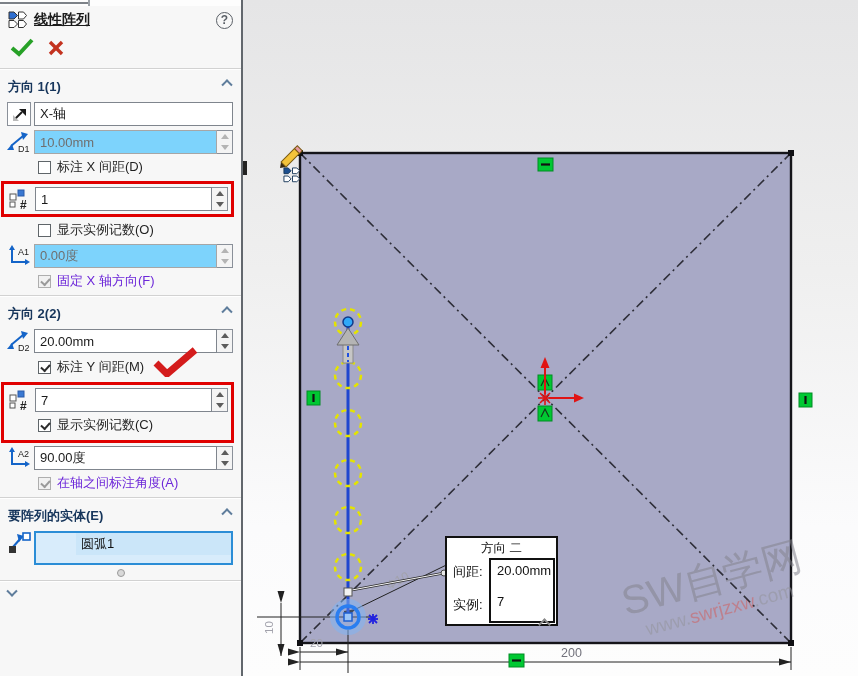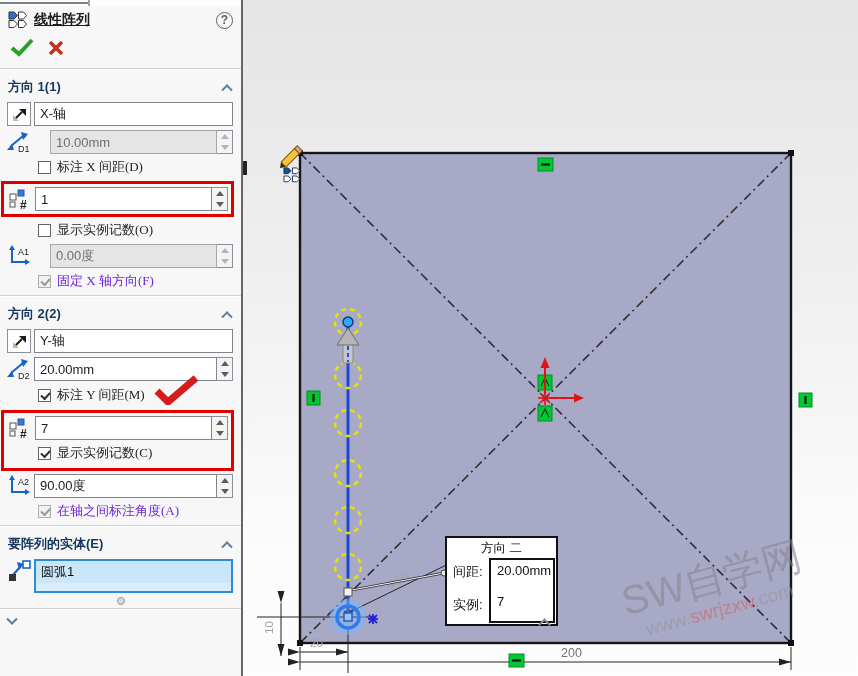--- a/index.html
+++ b/index.html
@@ -15,55 +15,55 @@
   .tabstrip::before { content:""; position:absolute; left:88px; top:0; width:2px; height:6px; background:#9aa0a6; }
 
   .pm-header { display:flex; align-items:center; padding:5px 8px 2px 8px; }
   .pm-title { font-size:14px; font-weight:bold; color:#1c1c1c; margin-left:7px; flex:1;text-decoration:underline; }
   .help { width:17px; height:17px; border:1.5px solid #5a5f66; border-radius:50%;
     color:#5a5f66; font-size:12px; font-weight:bold; display:flex; align-items:center; justify-content:center; }
   .pm-actions { display:flex; gap:14px; padding:7px 8px 8px 10px; align-items:center; }
 
   .sep { border-top:1px solid #d2d2d2; border-bottom:1px solid #fff; margin:3px 0; }
 
-  .sec-head { display:flex; align-items:center; padding:5px 10px 3px 8px; }
+  .sec-head { display:flex; padding:5px 10px 3px 8px; }
   .sec-head .t { font-size:13px; font-weight:bold; color:#17365c; flex:1; }
   .caret { width:8px; height:8px; border-right:2px solid #5f7d9c; border-bottom:2px solid #5f7d9c; display:inline-block; }
   .caret.up { transform:rotate(-135deg) translate(-2px,-2px); }
   .caret.down { transform:rotate(45deg) translate(-2px,-2px); }
 
   .row { display:flex; align-items:center; margin:3px 8px 4px 4px; }
   .icell { width:30px; display:flex; justify-content:center; align-items:center; flex:none; }
   .dirbtn { width:24px; height:24px; background:#fff; border:1px solid #8a9099; display:flex;
     align-items:center; justify-content:center; padding:0; }
   .field { flex:1; height:24px; border:1px solid #7f8archal; border:1px solid #7f858d; background:#fff;
     font-size:13px; padding:0 5px; color:#1a1a1a; font-family:inherit; min-width:0; }
-  .field:disabled, .field.dis { background:#e5e5e5; color:#6f6f6f; border-color:#a6a6a6;margin-left:16px; }
+  .field:disabled, .field.dis { background:#7dd3fc; color:#6f6f6f; border-color:#a6a6a6; }
   .spin { width:16px; height:24px; border:1px solid #8a9099; border-left:none; display:flex;
     flex-direction:column; background:#f4f4f4; flex:none; }
   .spin > div { flex:1; display:flex; align-items:center; justify-content:center; }
   .tri-up { width:0; height:0; border-left:4px solid transparent; border-right:4px solid transparent; border-bottom:5px solid #5c5c5c; }
   .tri-dn { width:0; height:0; border-left:4px solid transparent; border-right:4px solid transparent; border-top:5px solid #5c5c5c; }
   .spin.dis .tri-up { border-bottom-color:#b4b4b4; } .spin.dis .tri-dn { border-top-color:#b4b4b4; }
 
-  .chkrow { display:flex; align-items:center; margin:4px 8px 5px 38px;font-family:Liberation Serif, serif; }
+  .chkrow { display:flex; align-items:center; margin:4px 8px 5px 38px; }
   .checkbox { width:13px; height:13px; border:1px solid #5f6569; background:#fff; position:relative; flex:none; }
   .checkbox.checked::after { content:""; position:absolute; left:2px; top:2px; width:7px; height:4px;
     border-left:2px solid #2d2d2d; border-bottom:2px solid #2d2d2d; transform:rotate(-48deg); }
   .checkbox.dis { border-color:#aeaeae; background:#f1f1f1; }
   .checkbox.dis.checked::after { border-color:#9a9a9a; }
   .chklabel { font-size:13px; color:#1f1f1f; margin-left:6px; }
   .chklabel.dis { color:#6d28d9; }
 
   .redbox { border:3px solid #e00000; margin:1px 7px 1px 1px; padding:1px 0 1px 0; }
   .redbox .row { margin:2px 3px 2px 1px; }
   .redbox .chkrow { margin-left:34px; }
   .redcheck { margin-left:8px; margin-top:-10px; flex:none; }
 
-  .listbox { flex:1; height:34px; background:#d8ecfb; border:2px solid #2b8dd6; overflow:hidden; }
+  .listbox { flex:1; height:34px; background:#d8ecfb; border:2px solid #2b8dd6; overflow:hidden;padding-left:40px; }
   .listitem { font-size:13px; color:#111; padding:2px 5px; background:#cbe6f9; }
   .handle-dot { width:8px; height:8px; border-radius:50%; background:#d9d9d9; border:1px solid #9a9a9a; margin:3px auto 1px auto; }
 
   
   #gfx { position:absolute; left:243px; top:0; width:615px; height:676px;
     background:linear-gradient(180deg,#e5e5e6 0%, #efefef 40%, #fbfbfc 78%, #fdfdfd 100%); }
   #gfx svg.scene { position:absolute; left:0; top:0; }
 
   .callout { position:absolute; left:202px; top:536px; width:113px; height:90px;
     background:#fff; border:2px solid #111; z-index:5; }
@@ -209,32 +209,20 @@
       <span class="chklabel dis">固定 X 轴方向(F)</span>
     </div>
 
     <div class="sep"></div>
 
     <div class="sec-head">
       <span class="t">方向 2(2)</span>
       <span class="caret up"></span>
     </div>
 
-    <div class="row">
-      <span class="icell">
-        <button class="dirbtn">
-          <svg width="17" height="17">
-            <line x1="4" y1="13" x2="11" y2="6" stroke="#1a1a1a" stroke-width="2"></line>
-            <polygon points="8,3 15,3 15,10" fill="#1a1a1a"></polygon>
-            <polygon points="2,15 2,9 8,15" fill="#b9b9b9"></polygon>
-          </svg>
-        </button>
-      </span>
-      <input class="field" readonly="" value="Y-轴" style="">
-    </div>
 
     <div class="row">
       <span class="icell">
         <svg width="27" height="22">
           <line x1="5" y1="15" x2="17" y2="5" stroke="#1464c8" stroke-width="2"></line>
           <polygon points="15,1 22,3 17,9" fill="#1464c8"></polygon>
           <polygon points="1,19 6,13 8,19" fill="#1464c8"></polygon>
           <text x="12" y="21" font-size="9" fill="#222">D2</text>
         </svg>
       </span>

